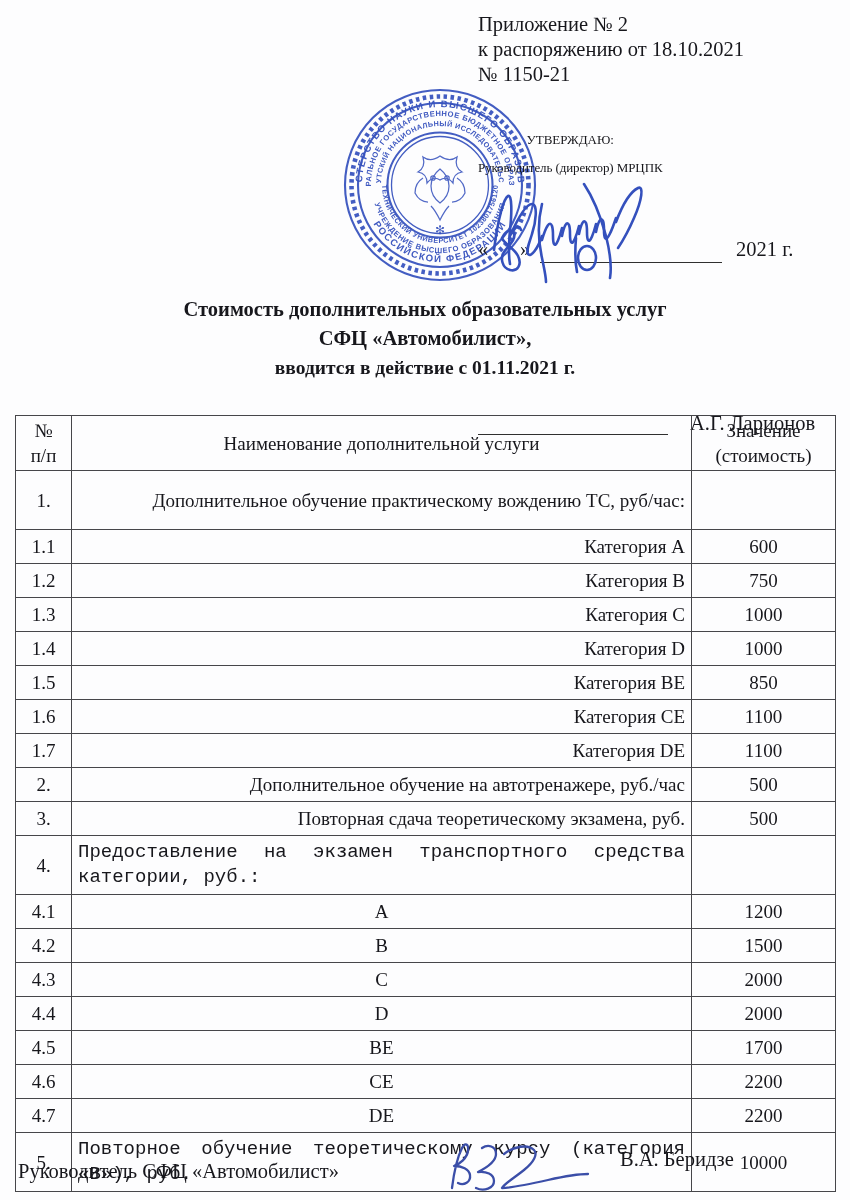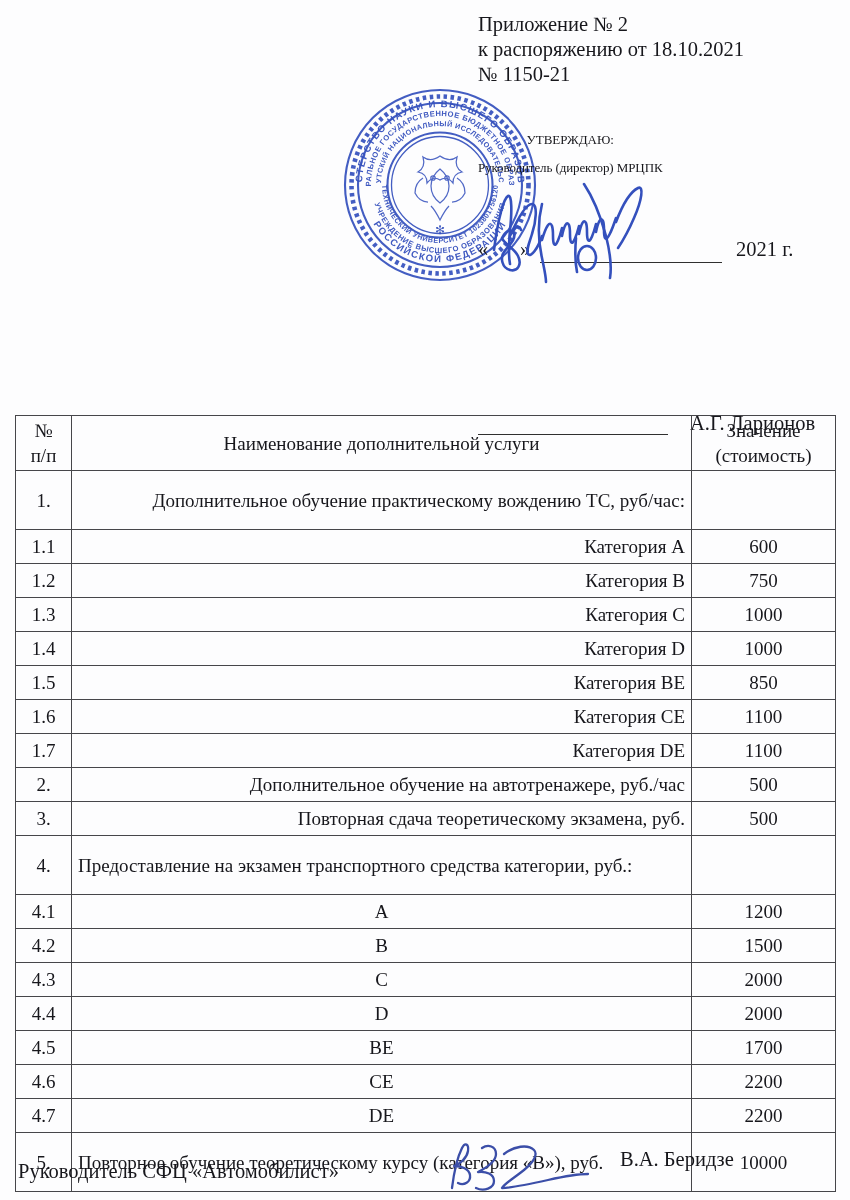--- a/index.html
+++ b/index.html
@@ -141,21 +141,21 @@
   .th-num, .th-val {
     text-align: center;
     line-height: 24px;
     padding-top: 3px;
     padding-bottom: 3px;
   }
   .th-name { text-align: center; }
 
   td.num  { text-align: center; }
   td.name { text-align: right; }
-  td.name.just { text-align: justify; text-align-last: left; }
+  td.name.just { text-align: justify; text-align-last: left; font-family: Liberation Mono, monospace; }
   td.name.ctr  { text-align: center; }
   td.val  { text-align: center; }
 
   .r-tall td { height: 54px; }
   .r-one  td { height: 29px; }
 
   
   .footer {
     position: absolute;
     left: 18px;
@@ -276,20 +276,25 @@
   </div>
   <div class="ink" style="left:568px; top:236px;">
     <svg width="40" height="44" viewBox="0 0 40 44" xmlns="http://www.w3.org/2000/svg">
       <g fill="none" stroke="#3450bd" stroke-width="2.6" stroke-linecap="round">
         <path d="M8 2 C7 14 7 26 9 36"></path>
         <ellipse cx="19" cy="22" rx="9" ry="12"></ellipse>
       </g>
     </svg>
   </div>
 
+  <div class="doc-title">
+    <div class="l1">Стоимость дополнительных образовательных услуг</div>
+    <div class="l2">СФЦ «Автомобилист»,</div>
+    <div class="l3">вводится в действие с 01.11.2021 г.</div>
+  </div>
 
   <div class="tbl-wrap">
     <table class="price">
       <colgroup>
         <col class="c-num">
           <col class="c-name">
           <col class="c-value">
       </colgroup>
       <thead>
         <tr>

